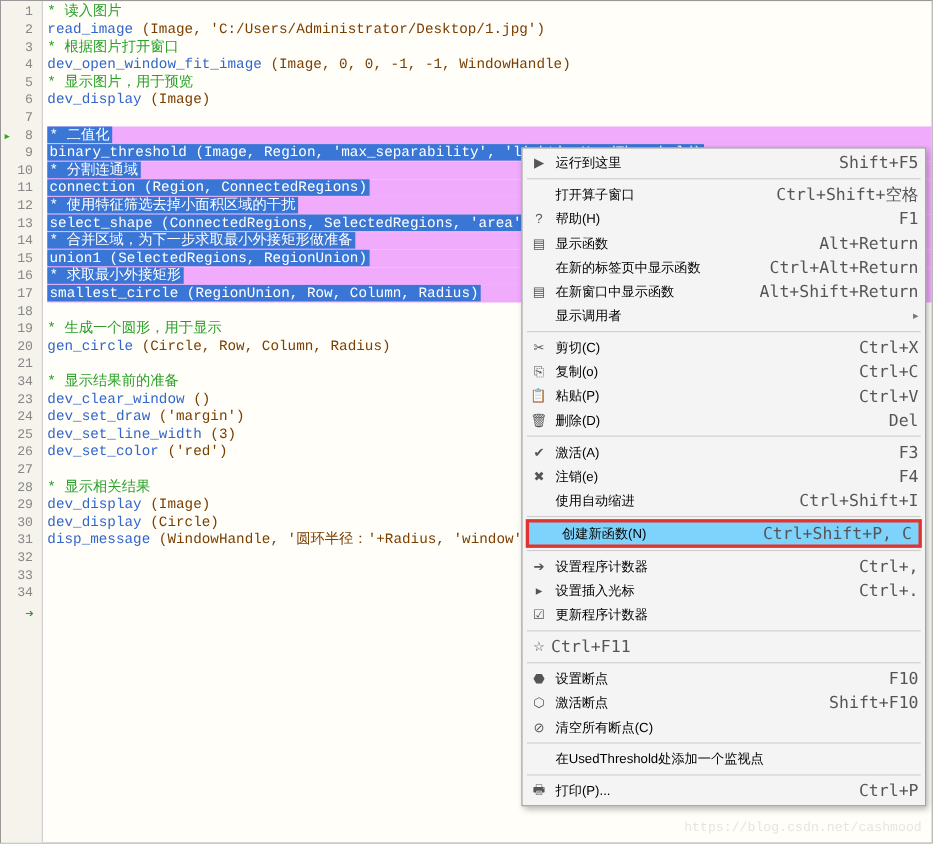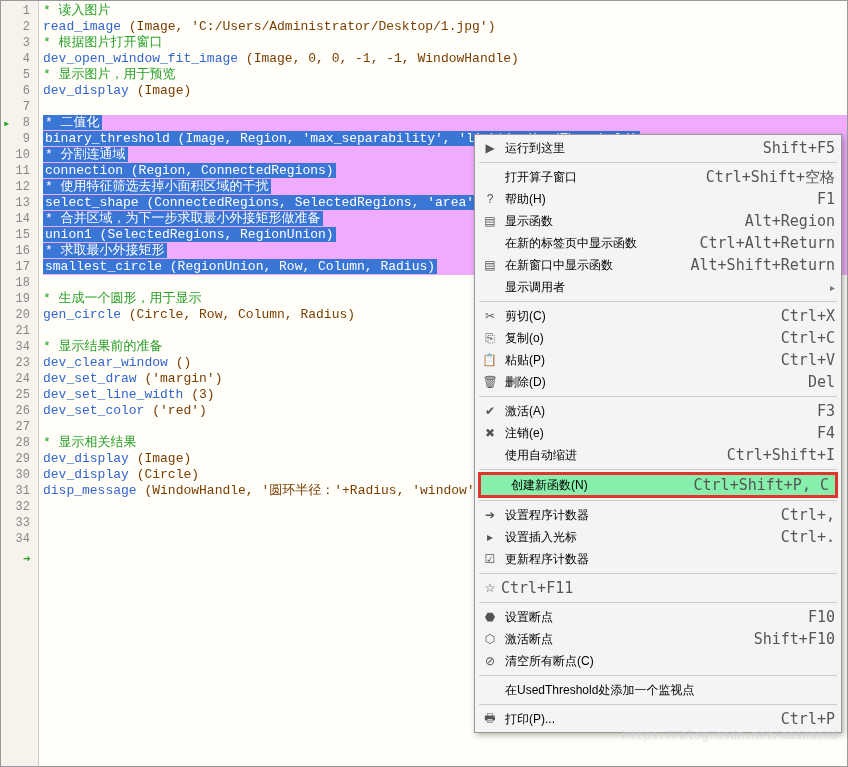--- a/index.html
+++ b/index.html
@@ -78,21 +78,21 @@
       padding: 2px 0;
     }
     .menu-item {
       display: flex;
       align-items: center;
       height: 22px;
       padding: 0 6px 0 4px;
       cursor: default;
     }
     .menu-item.highlighted {
-      background: #86efac;
+      background: #7dd3fc;
       border: 3px solid #e2332e;
       margin: -1px 3px;
       height: 26px;
       box-sizing: border-box;
     }
     .menu-icon {
       width: 22px;
       text-align: center;
       color: #555;
       font-size: 12px;
@@ -108,21 +108,21 @@
     }
     .menu-sub { color: #777; font-size: 10px; margin-left: auto; padding-left: 6px; }
     .menu-sep {
       height: 1px;
       background: #ccc;
       margin: 3px 4px;
     }
     .watermark {
       position: absolute;
       right: 10px;
-      bottom: 24px;
+      bottom: 8px;
       color: #ccc;
       font-size: 12px;
       opacity: 0.5;
     }
   </style>
 </head>
 <body>
 
 <div class="editor-container">
   <div class="gutter">
@@ -178,21 +178,21 @@
       <span class="menu-shortcut">Ctrl+Shift+空格</span>
     </div>
     <div class="menu-item">
       <span class="menu-icon">?</span>
       <span class="menu-label">帮助(H)</span>
       <span class="menu-shortcut">F1</span>
     </div>
     <div class="menu-item">
       <span class="menu-icon">▤</span>
       <span class="menu-label">显示函数</span>
-      <span class="menu-shortcut">Alt+Region</span>
+      <span class="menu-shortcut">Alt+Return</span>
     </div>
     <div class="menu-item">
       <span class="menu-icon"></span>
       <span class="menu-label">在新的标签页中显示函数</span>
       <span class="menu-shortcut">Ctrl+Alt+Return</span>
     </div>
     <div class="menu-item">
       <span class="menu-icon">▤</span>
       <span class="menu-label">在新窗口中显示函数</span>
       <span class="menu-shortcut">Alt+Shift+Return</span>

